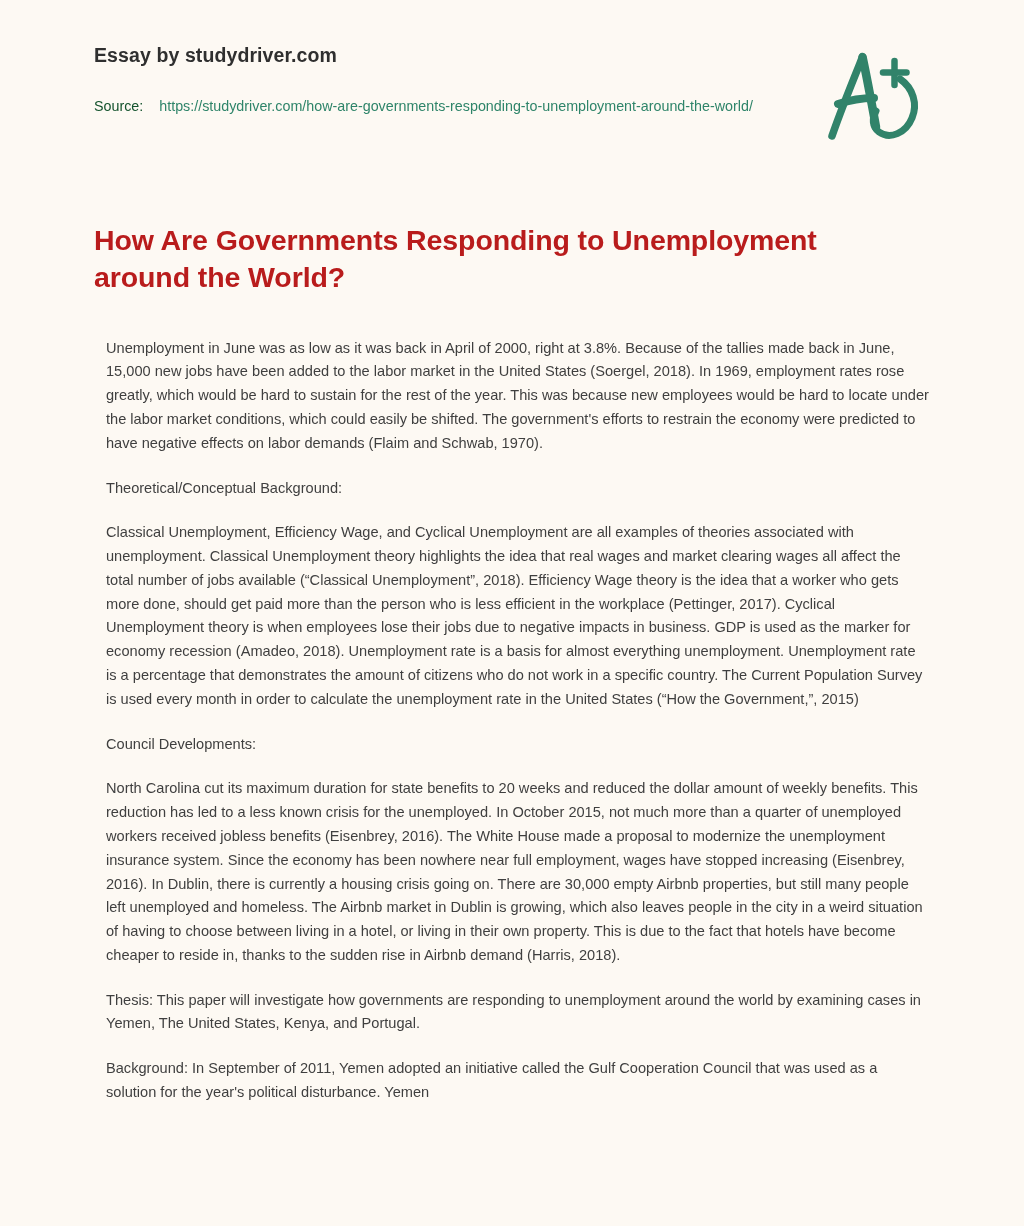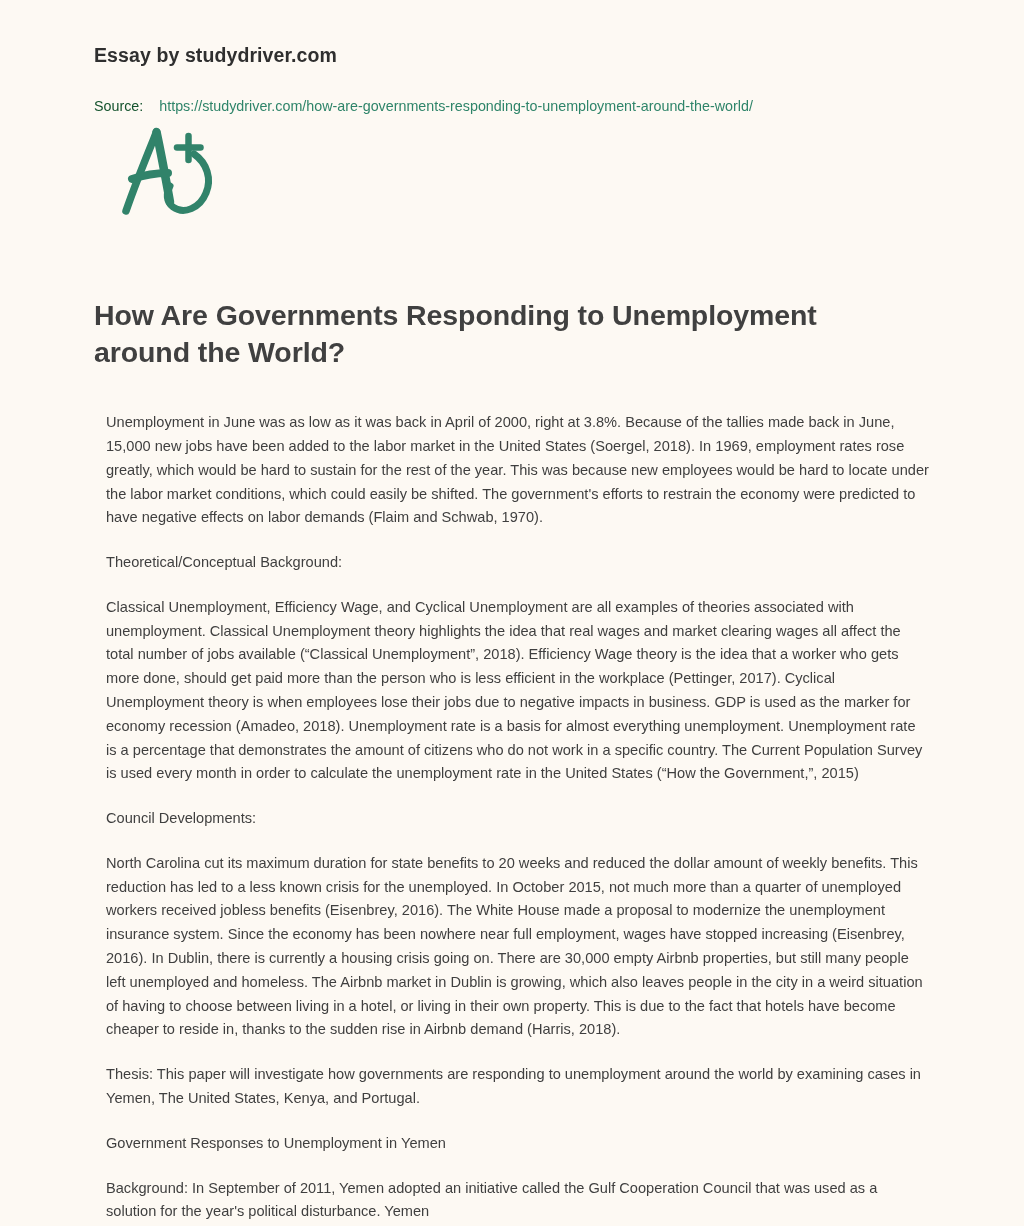--- a/index.html
+++ b/index.html
@@ -23,21 +23,20 @@
     position: relative;
     overflow: hidden;
   }
 
   
   .header {
     display: flex;
     align-items: flex-start;
     justify-content: space-between;
     padding: 44px 94px 0 94px;
-    flex-direction: column;
   }
   .header-left {
     flex: 1 1 auto;
     max-width: 660px;
   }
   .byline {
     font-size: 19.5px;
     font-weight: bold;
     color: #2f2f2f;
     letter-spacing: 0.1px;
@@ -74,21 +73,21 @@
   }
 
   
   .article {
     padding: 0 94px 0 94px;
     margin-top: 70px;
   }
   .article-title {
     font-size: 28.5px;
     font-weight: bold;
-    color: #404040;
+    color: #b91c1c;
     line-height: 1.31;
     letter-spacing: -0.1px;
     margin: 0 0 40px 0;
     max-width: 800px;
   }
   .body-block {
     font-size: 14.6px;
     line-height: 1.63;
     color: #3f3f3f;
     margin: 0 0 21px 12px;
@@ -132,18 +131,17 @@
 
   <div class="article">
     <h1 class="article-title">How Are Governments Responding to Unemployment around the World?</h1>
     <div>
       <p class="body-block">Unemployment in June was as low as it was back in April of 2000, right at 3.8%. Because of the tallies made back in June, 15,000 new jobs have been added to the labor market in the United States (Soergel, 2018). In 1969, employment rates rose greatly, which would be hard to sustain for the rest of the year. This was because new employees would be hard to locate under the labor market conditions, which could easily be shifted. The government's efforts to restrain the economy were predicted to have negative effects on labor demands (Flaim and Schwab, 1970).</p>
       <p class="body-block">Theoretical/Conceptual Background:</p>
       <p class="body-block">Classical Unemployment, Efficiency Wage, and Cyclical Unemployment are all examples of theories associated with unemployment. Classical Unemployment theory highlights the idea that real wages and market clearing wages all affect the total number of jobs available (“Classical Unemployment”, 2018). Efficiency Wage theory is the idea that a worker who gets more done, should get paid more than the person who is less efficient in the workplace (Pettinger, 2017). Cyclical Unemployment theory is when employees lose their jobs due to negative impacts in business. GDP is used as the marker for economy recession (Amadeo, 2018). Unemployment rate is a basis for almost everything unemployment. Unemployment rate is a percentage that demonstrates the amount of citizens who do not work in a specific country. The Current Population Survey is used every month in order to calculate the unemployment rate in the United States (“How the Government,”, 2015)</p>
       <p class="body-block">Council Developments:</p>
       <p class="body-block">North Carolina cut its maximum duration for state benefits to 20 weeks and reduced the dollar amount of weekly benefits. This reduction has led to a less known crisis for the unemployed. In October 2015, not much more than a quarter of unemployed workers received jobless benefits (Eisenbrey, 2016). The White House made a proposal to modernize the unemployment insurance system. Since the economy has been nowhere near full employment, wages have stopped increasing (Eisenbrey, 2016). In Dublin, there is currently a housing crisis going on. There are 30,000 empty Airbnb properties, but still many people left unemployed and homeless. The Airbnb market in Dublin is growing, which also leaves people in the city in a weird situation of having to choose between living in a hotel, or living in their own property. This is due to the fact that hotels have become cheaper to reside in, thanks to the sudden rise in Airbnb demand (Harris, 2018).</p>
       <p class="body-block">Thesis: This paper will investigate how governments are responding to unemployment around the world by examining cases in Yemen, The United States, Kenya, and Portugal.</p>
-      <p class="body-block">Government Responses to Unemployment in Yemen</p>
       <p class="body-block">Background: In September of 2011, Yemen adopted an initiative called the Gulf Cooperation Council that was used as a solution for the year's political disturbance. Yemen</p>
     </div>
   </div>
 
 </div>
 
 </body></html>

